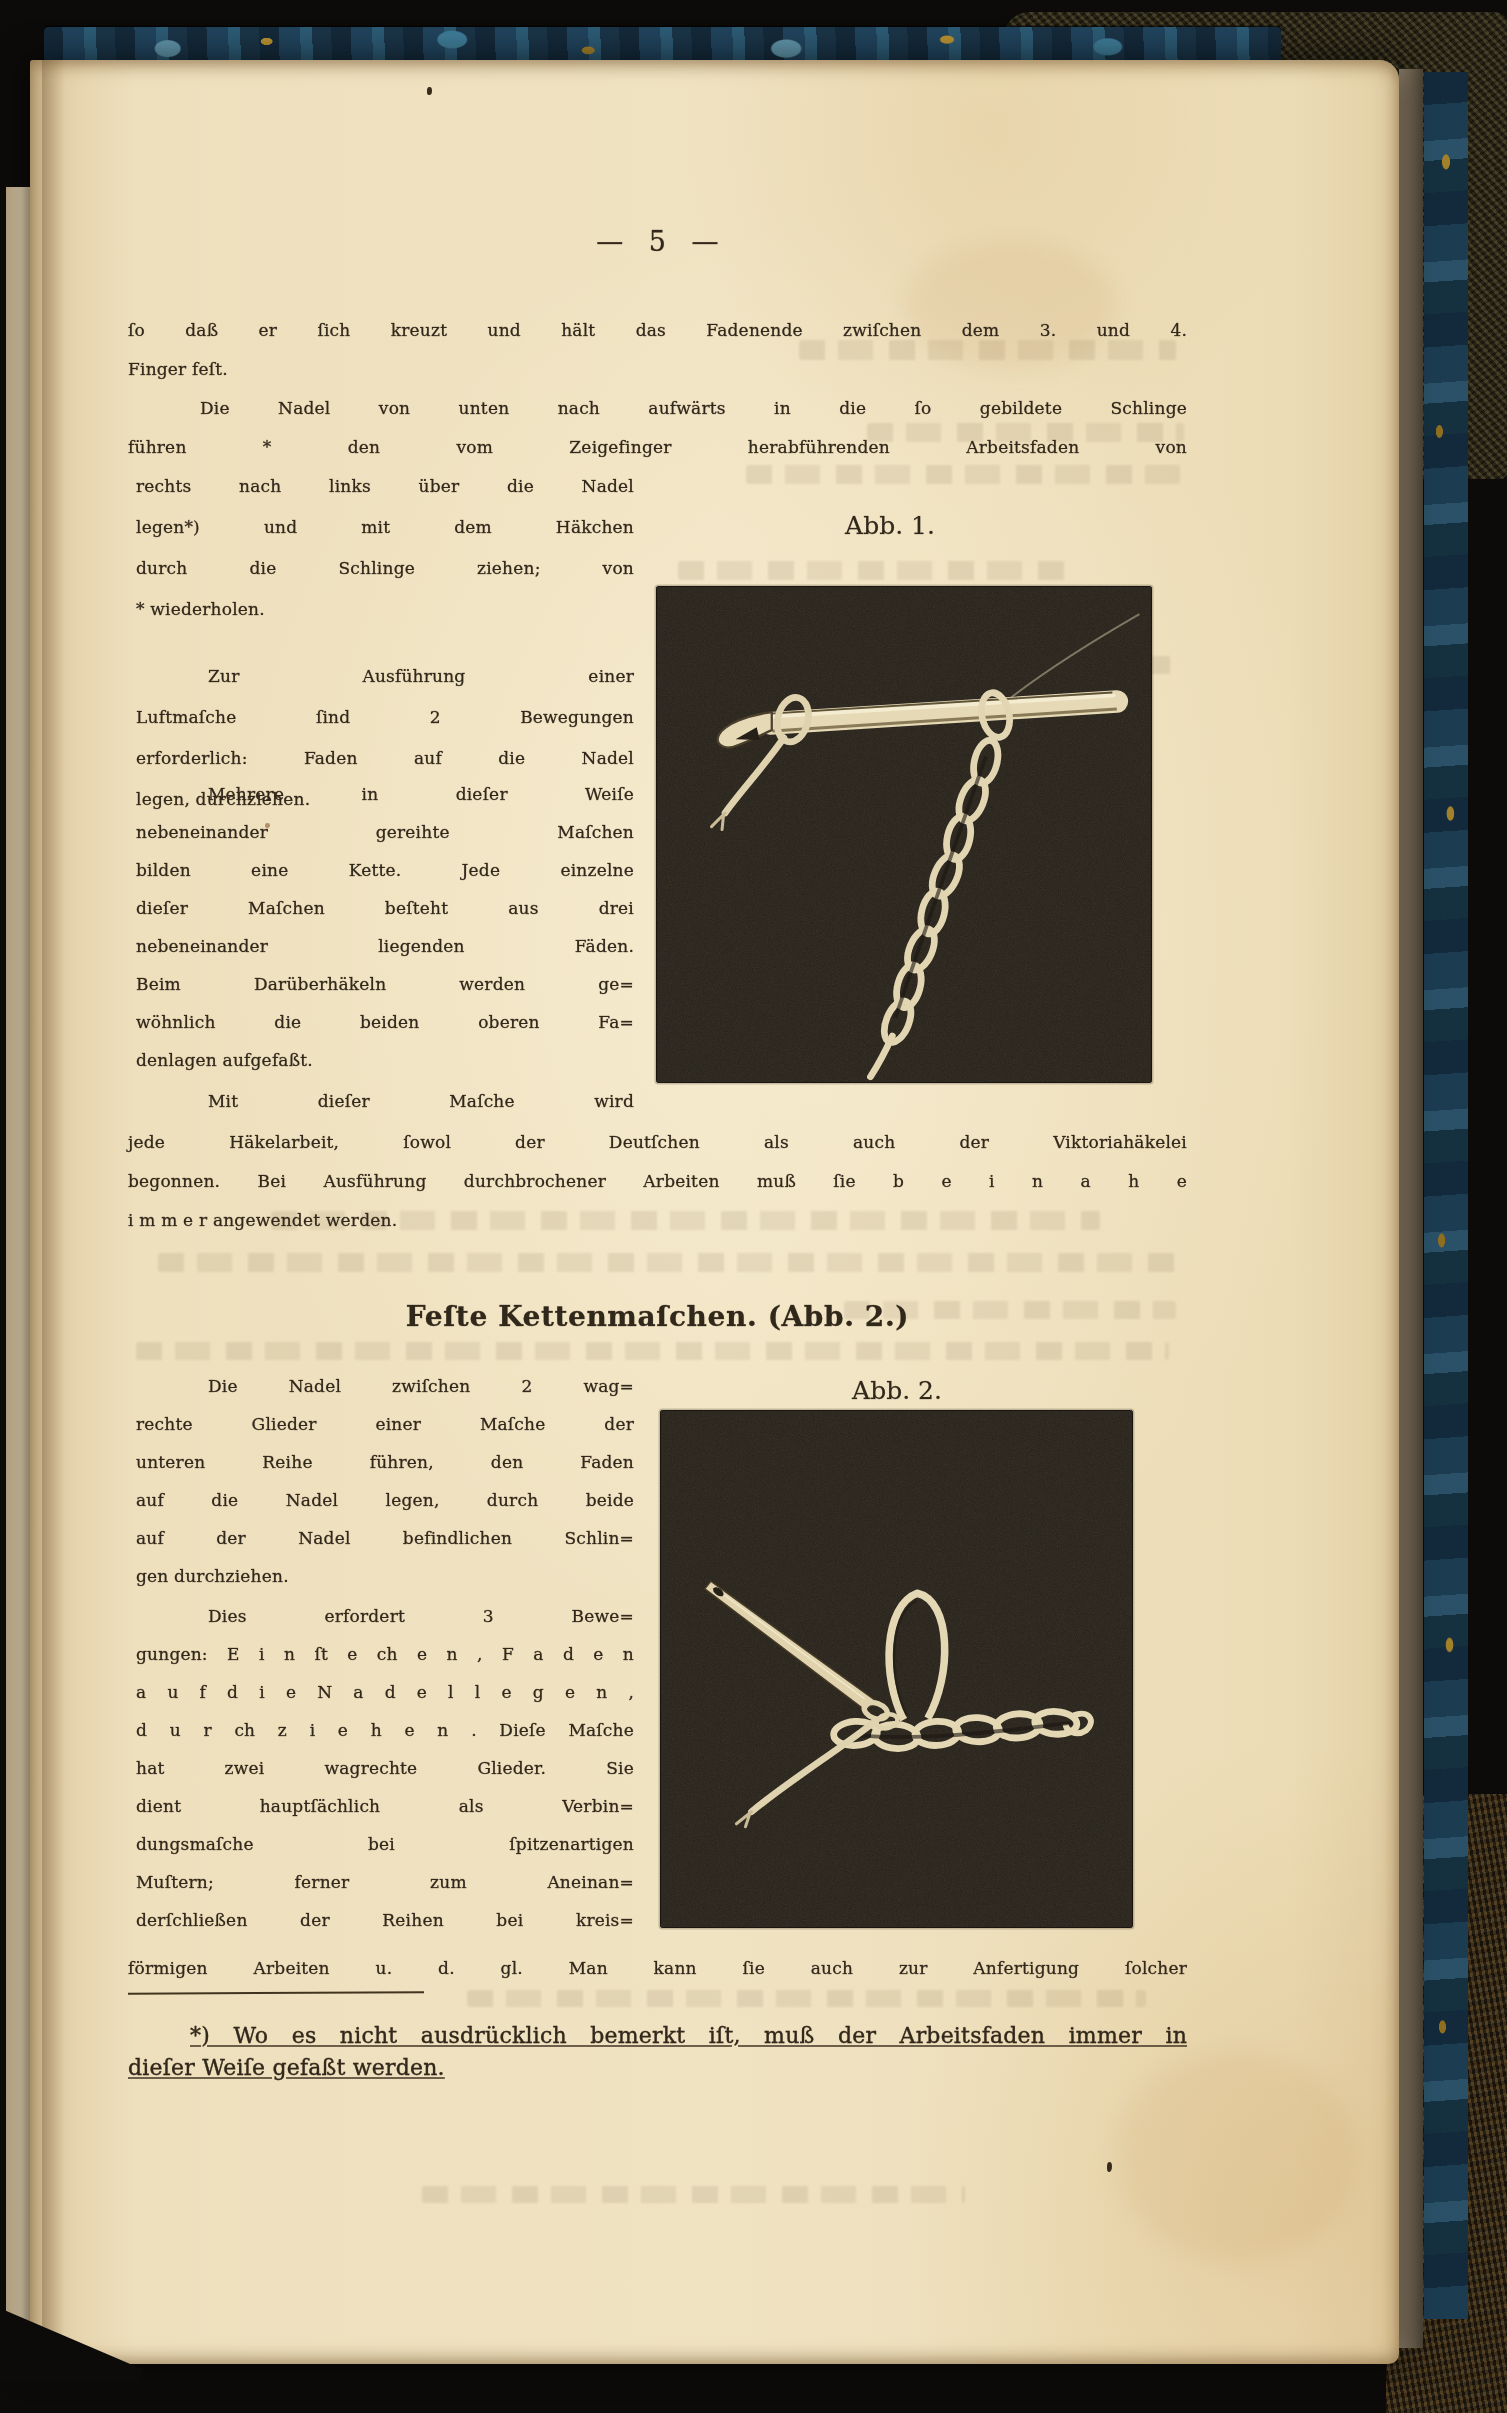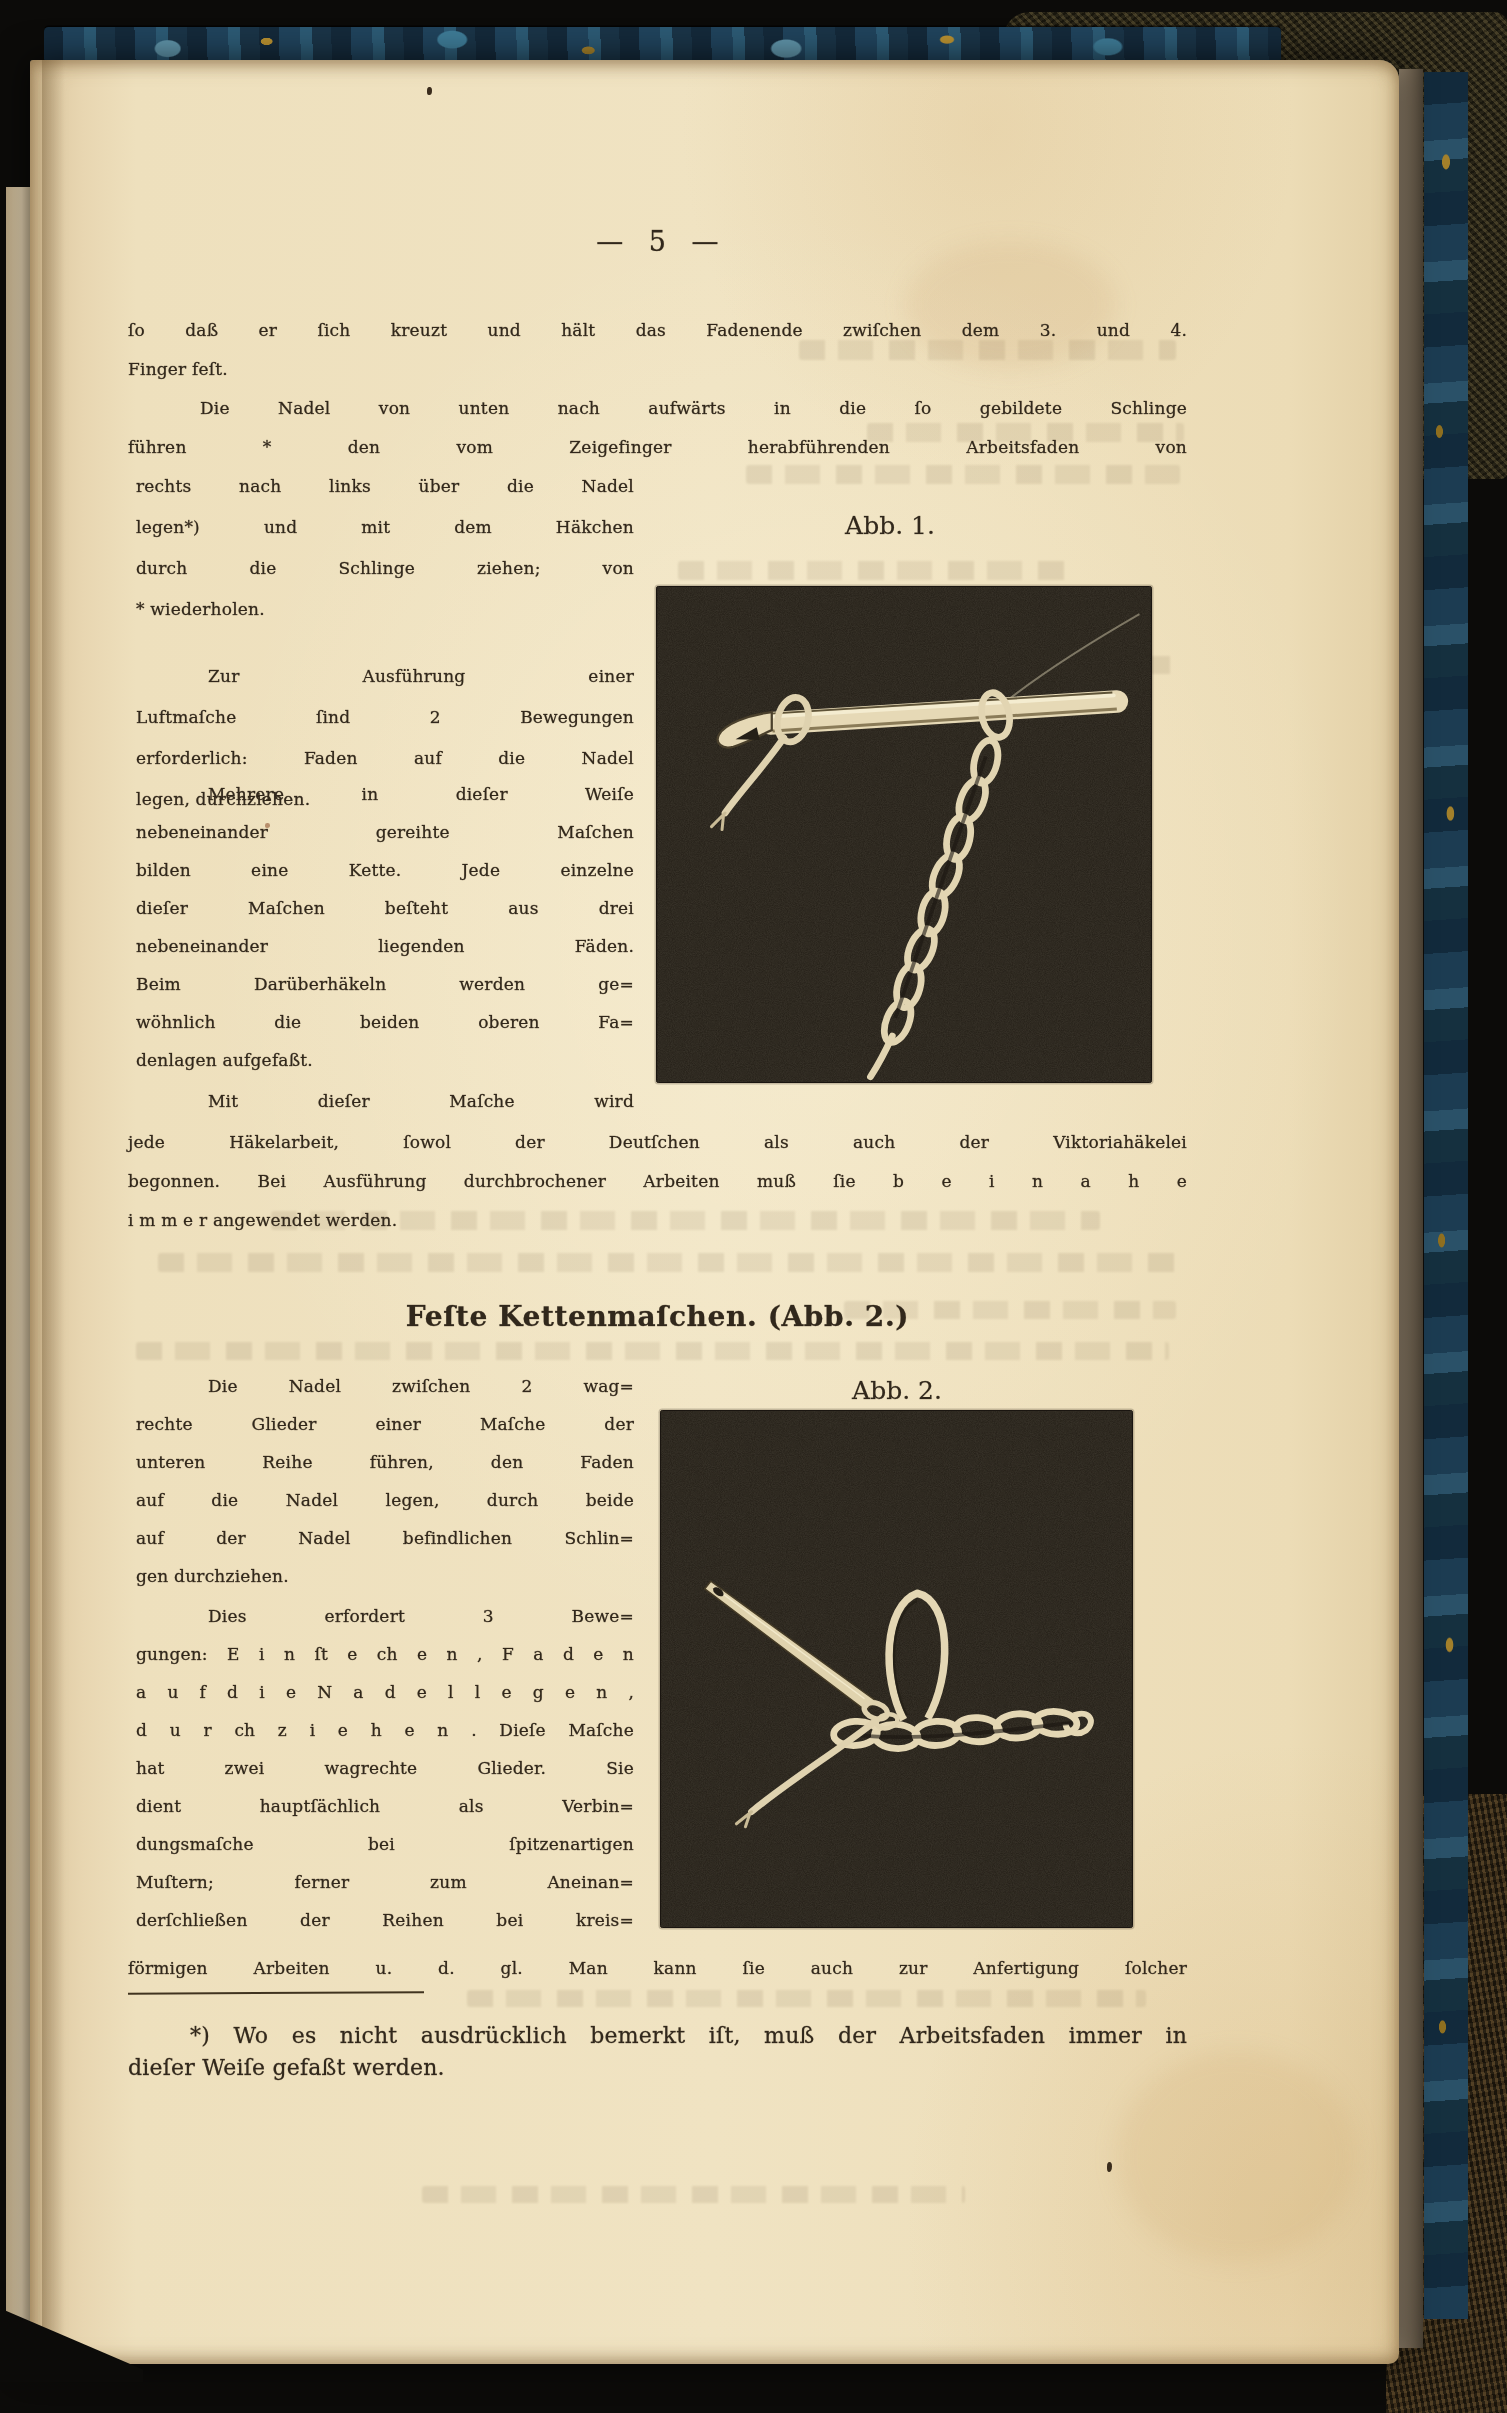--- a/index.html
+++ b/index.html
@@ -69,21 +69,21 @@
   .tline.ind{text-indent:72px;}
   .measure{left:98px;width:1059px;}
   .col{left:98px;width:498px;margin-left:8px;}
   .pageno{top:166px;font-size:27px;text-align:center;word-spacing:16.6px;}
   .heading{top:1240px;font-weight:bold;font-size:28px;text-align:center;letter-spacing:0.6px;}
   .figcap{position:absolute;font-size:25px;text-align:center;color:#31281c;
       -webkit-text-stroke:0.3px rgba(52,40,26,.5);}
   .fnrule{position:absolute;left:98px;top:1932px;width:296px;height:2.3px;background:#40331f;
       transform:rotate(-.3deg);}
   .footnote{top:1960px;font-size:22px;letter-spacing:0.2px;}
-  .footnote .tline{line-height:32px;}
+  .footnote .tline{line-height:32px;text-decoration:underline;}
   .footnote .tline.ind{text-indent:62px;}
 
   
   .woodcut{position:absolute;background:#241f17;border:0.8px solid #1a1510;border-radius:2.3px;
     box-shadow:inset 0 0 35px rgba(0,0,0,.75),0 0 0 1.5px rgba(60,48,30,.25);}
   .woodcut svg{position:absolute;left:0;top:0;}
   #fig1{left:626px;top:526px;width:494px;height:495px;}
   #fig2{left:630px;top:1350px;width:471px;height:516px;}
 
   

